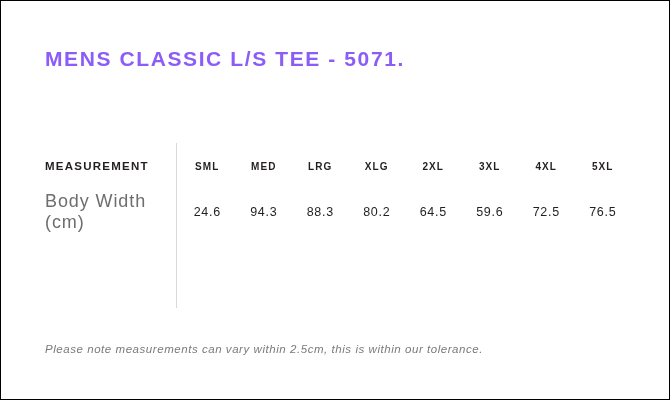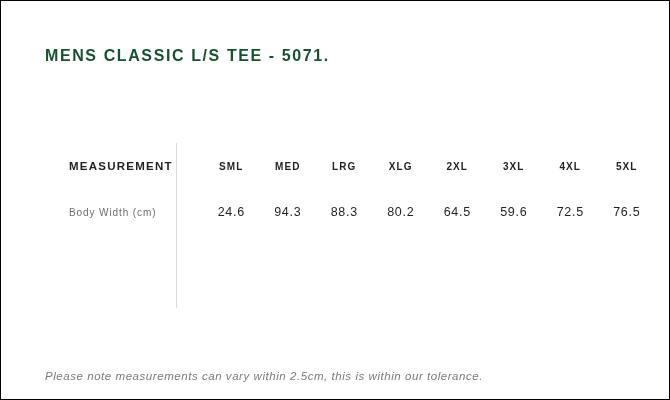--- a/index.html
+++ b/index.html
@@ -19,32 +19,31 @@
     width: 670px;
     height: 400px;
     box-sizing: border-box;
     border: 1px solid #000000;
     background: #ffffff;
   }
   .title {
     position: absolute;
     left: 44px;
     top: 46px;
-    font-size: 16px;
+    font-size: 21px;
     font-weight: bold;
     letter-spacing: 1.6px;
-    color: #14532d;
+    color: #8b5cf6;
     white-space: nowrap;
   }
   .table-wrap {
     position: absolute;
     left: 44px;
     top: 142px;
     width: 586px;
-    margin-left: 24px;
   }
   table.size-table {
     border-collapse: collapse;
     width: 586px;
     table-layout: fixed;
   }
   table.size-table th,
   table.size-table td {
     padding: 0;
     vertical-align: middle;
@@ -54,21 +53,21 @@
     width: 134px;
     text-align: left;
     font-size: 11.5px;
     font-weight: bold;
     letter-spacing: 1.25px;
     color: #231f20;
   }
   td.row-label {
     width: 134px;
     text-align: left;
-    font-size: 10px;
+    font-size: 18px;
     font-weight: normal;
     letter-spacing: 0.9px;
     color: #6e6e6e;
   }
   th.size-head {
     text-align: center;
     font-size: 10px;
     font-weight: bold;
     letter-spacing: 1.1px;
     color: #231f20;
@@ -91,21 +90,20 @@
   }
   .note {
     position: absolute;
     left: 44px;
     top: 342px;
     font-size: 11.5px;
     font-style: italic;
     letter-spacing: 0.55px;
     color: #7a7a7a;
     white-space: nowrap;
-    margin-top: 27px;
   }
 </style>
 </head>
 <body>
 
 <div class="page">
 
   <div class="title">MENS CLASSIC L/S TEE - 5071.</div>
 
   <div class="divider"></div>

